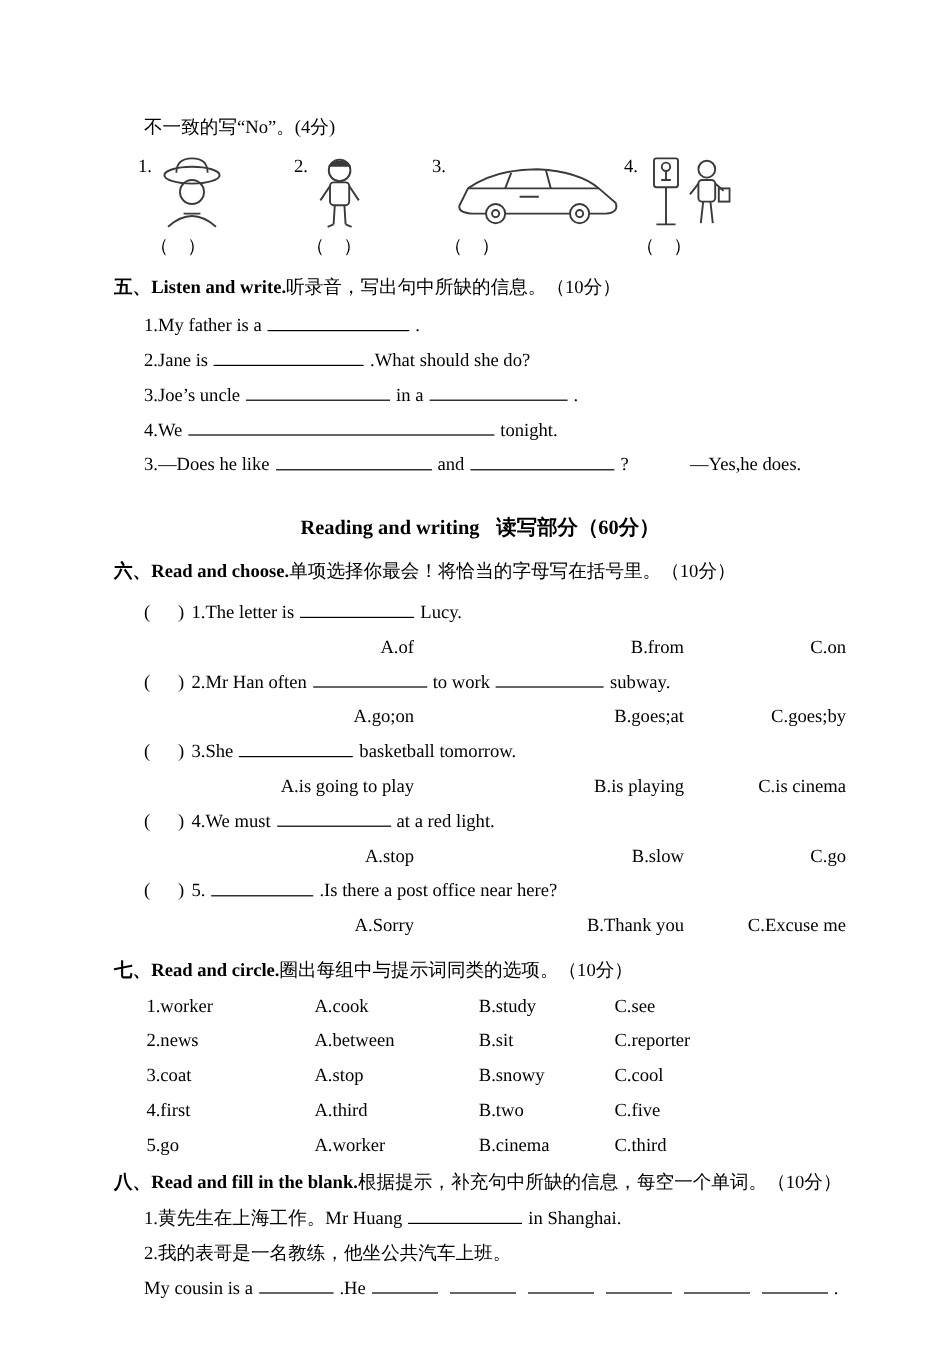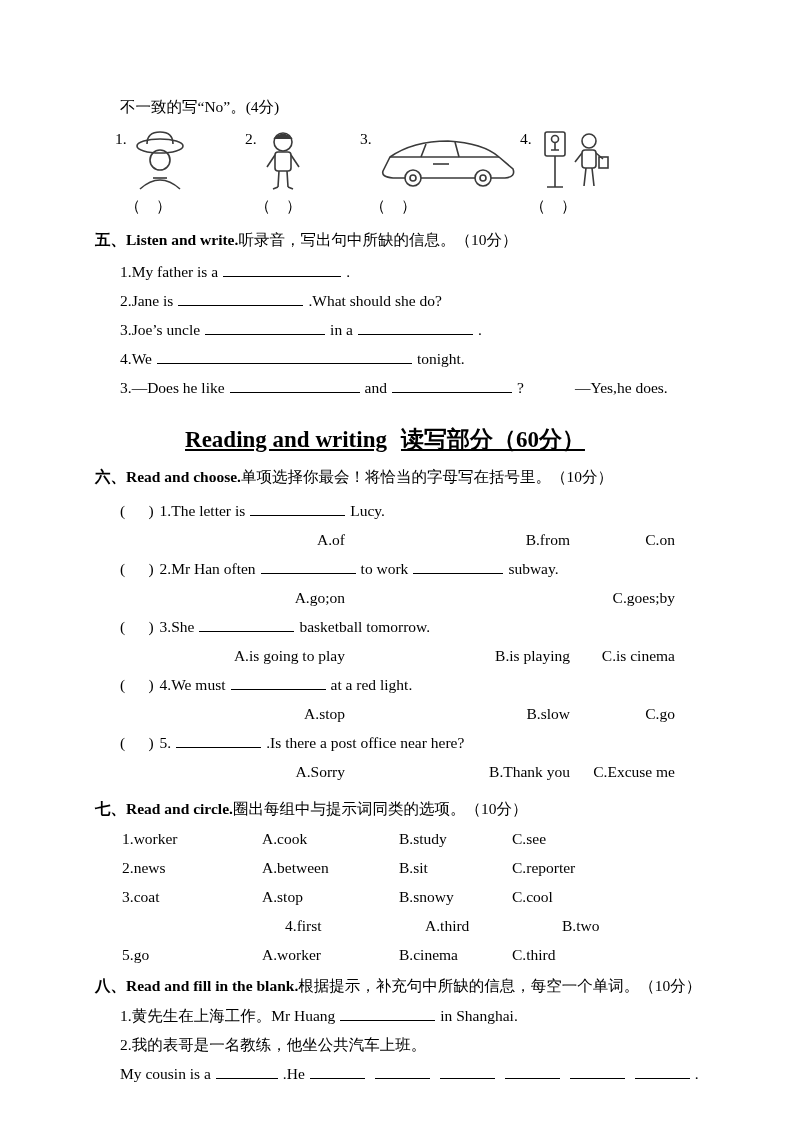--- a/index.html
+++ b/index.html
@@ -1,37 +1,37 @@
 <!DOCTYPE html>
 <html><head>
 <meta charset="utf-8">
 <style>
   * { margin:0; padding:0; box-sizing:border-box; }
   html,body { background:#fff; }
   body { width:793px; height:1122px; font-family:"Liberation Serif","DejaVu Serif",serif; font-size:15.5px; color:#000; overflow:hidden; }
-  .page { position:relative; width:793px; height:1122px; padding:92px 118px 0 95px; }
+  .page { position:relative; width:793px; height:1122px; padding:92px 88px 0 95px; }
   .line { position:relative; height:29px; line-height:29px; white-space:nowrap; }
   .indent { padding-left:25px; }
   .bold { font-weight:bold; }
   .pre { white-space:pre; }
   .blank { display:inline-block; height:1em; border-bottom:1px solid #000; margin:0 5px; vertical-align:baseline; }
   .w55{width:55px}.w62{width:62px}.w85{width:85px}.w90{width:90px}.w95{width:95px}.w115{width:115px}.w118{width:118px}.w120{width:120px}
   .w125{width:125px}.w130{width:130px}.w255{width:255px}
   .ans { position:absolute; left:480px; top:0; }
   .sec-title { height:30px; line-height:30px; margin-top:6px; white-space:nowrap; }
   
   .pic-row { display:flex; align-items:flex-start; padding-left:20px; margin-top:8px; height:64px; }
   .pc1{width:130px}.pc2{width:115px}.pc3{width:160px}.pc4{width:155px}
   .pic-cell { display:flex; align-items:flex-start; }
   .pic-num { margin-right:5px; line-height:20px; }
   .bracket-row { display:flex; padding-left:20px; height:26px; line-height:26px; }
   .bracket-row .pc1,.bracket-row .pc2,.bracket-row .pc3,.bracket-row .pc4 { padding-left:10px; }
   svg { display:block; }
   
-  .heading { text-align:center; font-weight:bold; font-size:23px; margin-top:22px; height:32px; line-height:32px;text-decoration:underline; }
+  .heading { text-align:center; font-weight:bold; font-size:17px; margin-top:22px; height:32px; line-height:32px; }
   .heading .zh { margin-left:14px; }
   
   .opts { display:flex; padding-left:100px; height:29px; line-height:29px;text-align:right; }
   .optA { width:150px; } .optB { width:225px; } .optC { flex:1; }
   .qbracket { display:inline-block; margin-right:6px; }
   
   .s7row { display:flex; padding-left:27px; height:29px; line-height:29px;justify-content:flex-end; }
   .c1{width:140px}.c2{width:137px}.c3{width:113px}.c4{flex:1}
   .mt4{margin-top:4px}.mt8{margin-top:8px}.mt2{margin-top:2px}
 </style>
@@ -124,20 +124,21 @@
   <div class="line indent mt4"><span class="qbracket pre">(      )</span><span>1.The letter is</span><span class="blank w95"></span><span>Lucy.</span></div>
   <div class="opts">
       <span class="optA">A.of</span>
       <span class="optB">B.from</span>
       <span class="optC">C.on</span>
     </div>
 
   <div class="line indent"><span class="qbracket pre">(      )</span><span>2.Mr Han often</span><span class="blank w95"></span><span>to work</span><span class="blank w90"></span><span>subway.</span></div>
   <div class="opts">
       <span class="optA">A.go;on</span>
+      <span class="optB">B.goes;at</span>
       <span class="optC">C.goes;by</span>
     </div>
 
   <div class="line indent"><span class="qbracket pre">(      )</span><span>3.She</span><span class="blank w95"></span><span>basketball tomorrow.</span></div>
   <div class="opts">
       <span class="optA">A.is going to play</span>
       <span class="optB">B.is playing</span>
       <span class="optC">C.is cinema</span>
     </div>
 
@@ -172,20 +173,21 @@
   <div class="s7row">
       <span class="c1">3.coat</span>
       <span class="c2">A.stop</span>
       <span class="c3">B.snowy</span>
       <span class="c4">C.cool</span>
     </div>
   <div class="s7row">
       <span class="c1">4.first</span>
       <span class="c2">A.third</span>
       <span class="c3">B.two</span>
+      <span class="c4">C.five</span>
     </div>
   <div class="s7row">
       <span class="c1">5.go</span>
       <span class="c2">A.worker</span>
       <span class="c3">B.cinema</span>
       <span class="c4">C.third</span>
     </div>
 
   <div class="sec-title mt2"><span class="bold">八、</span><span class="bold">Read and fill in the blank.</span><span>根据提示，补充句中所缺的信息，每空一个单词。（10分）</span></div>
 

